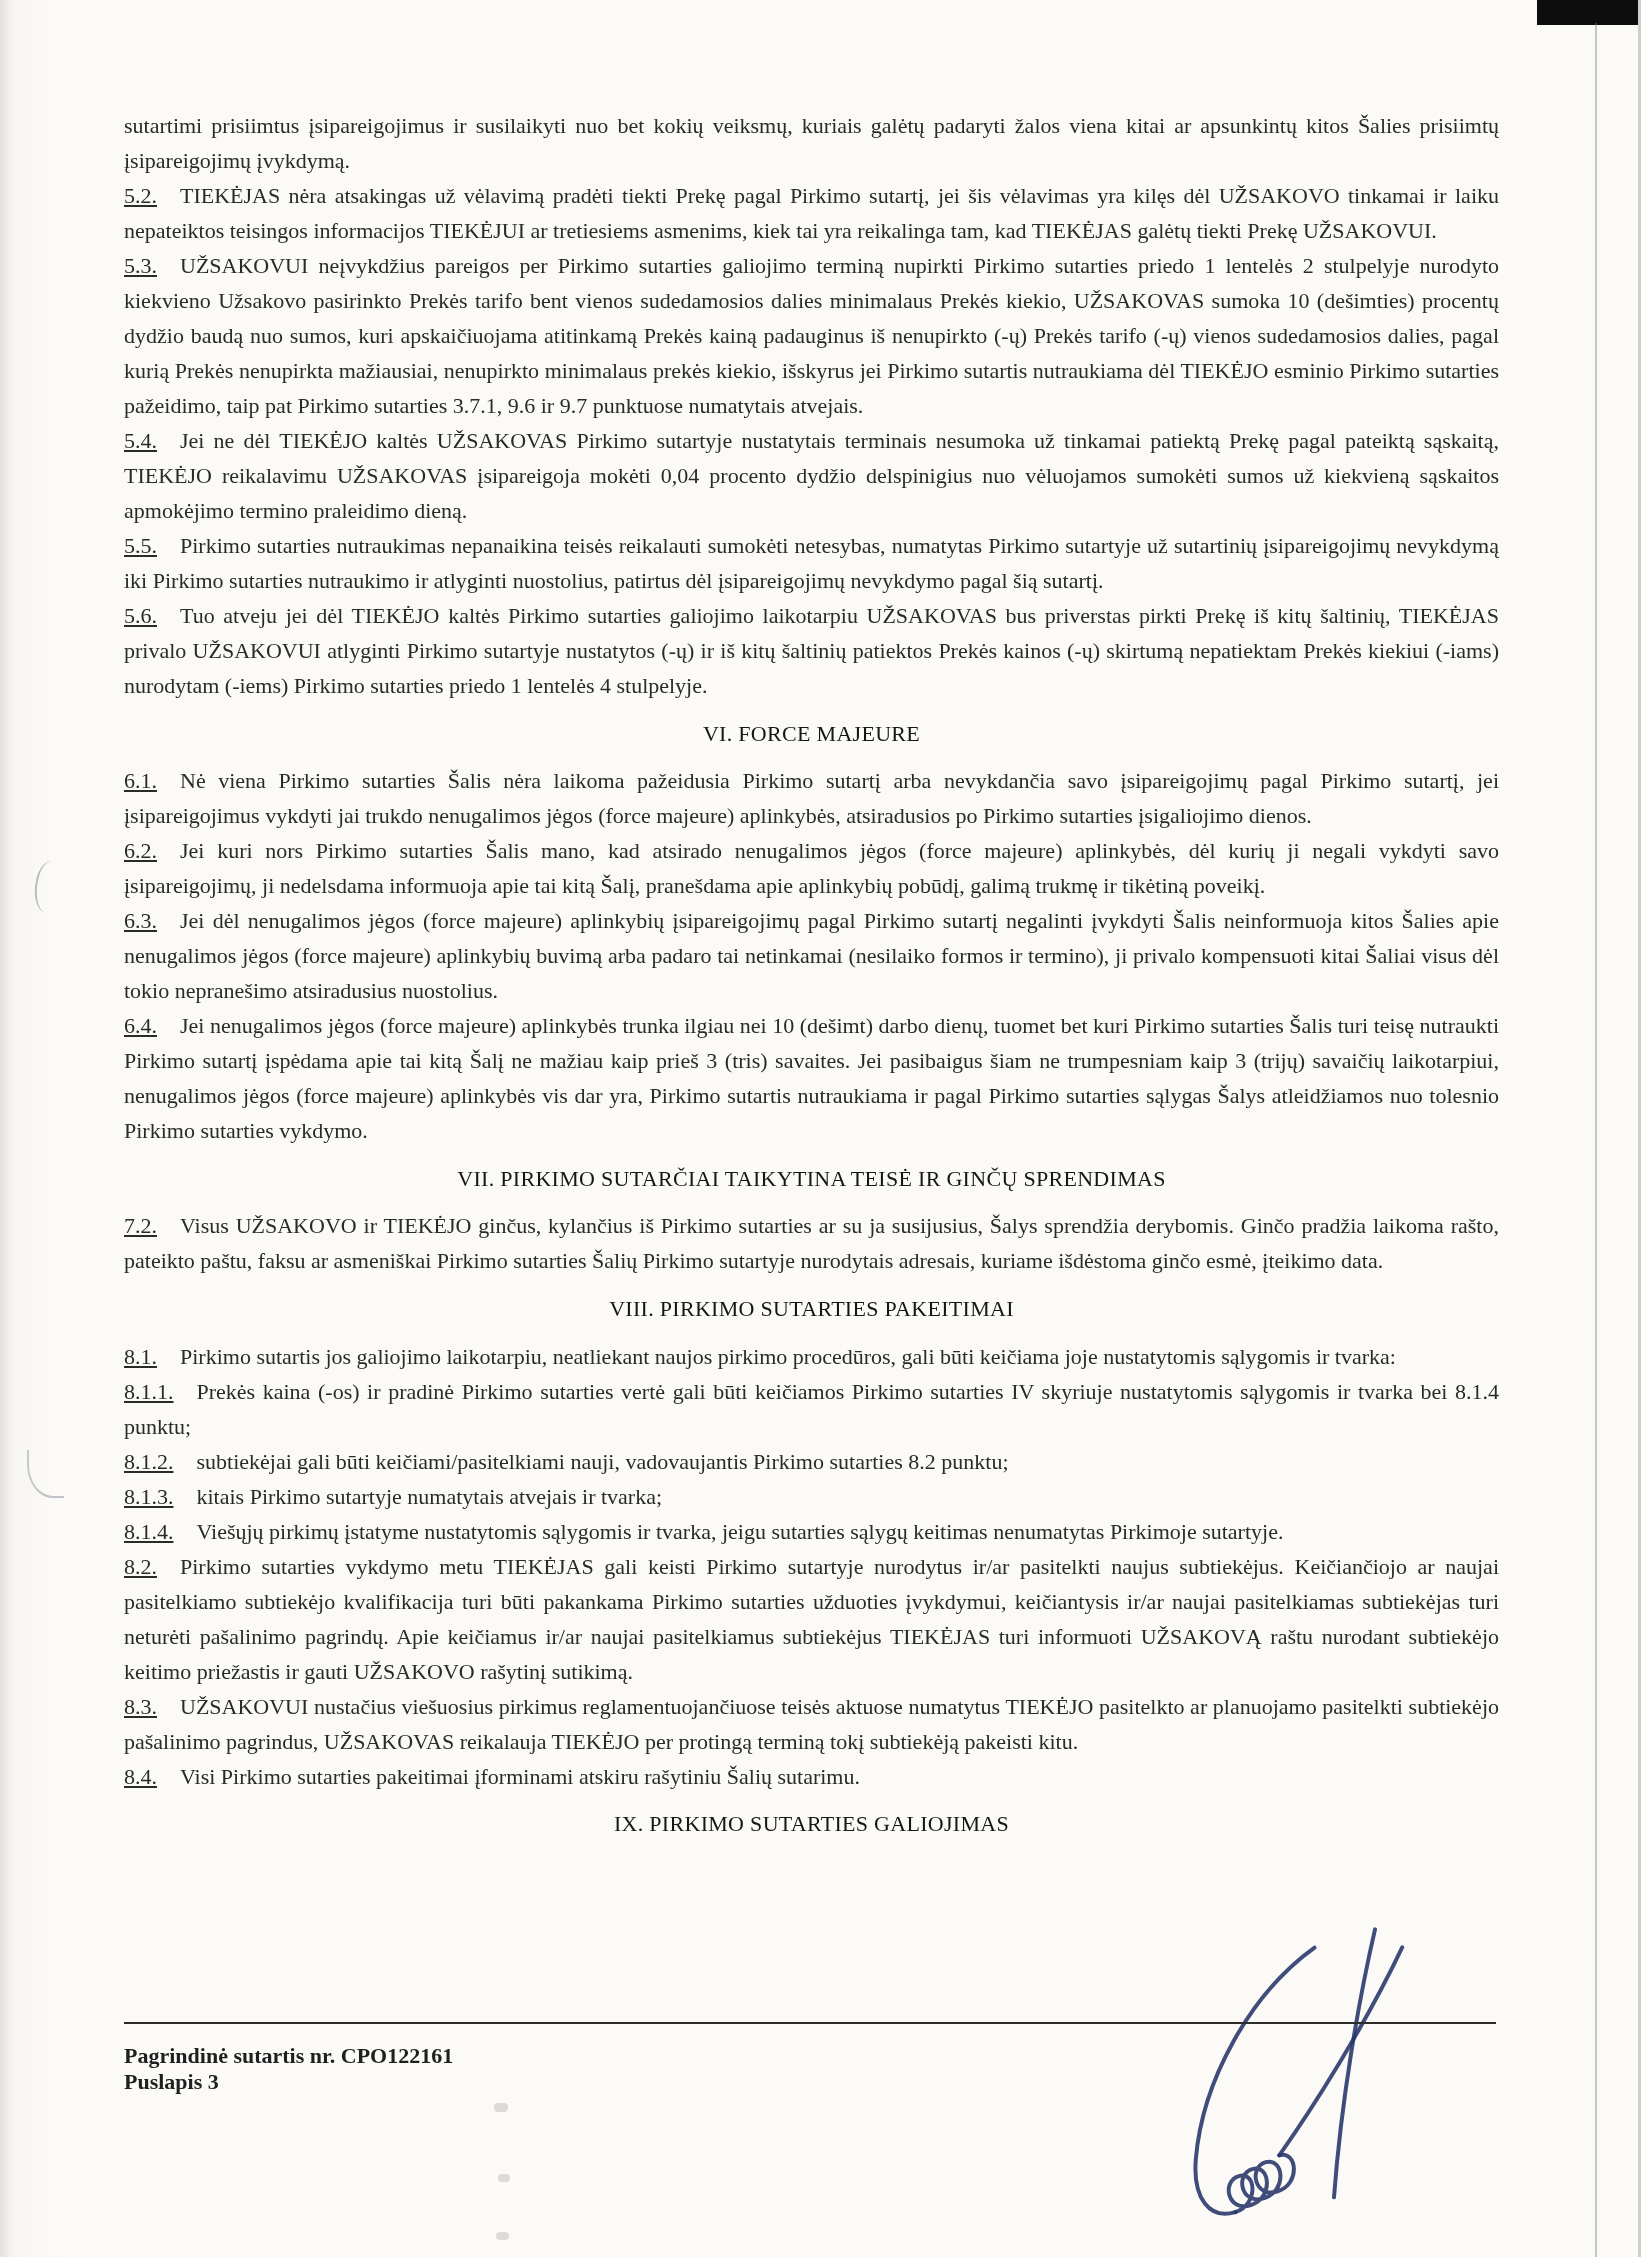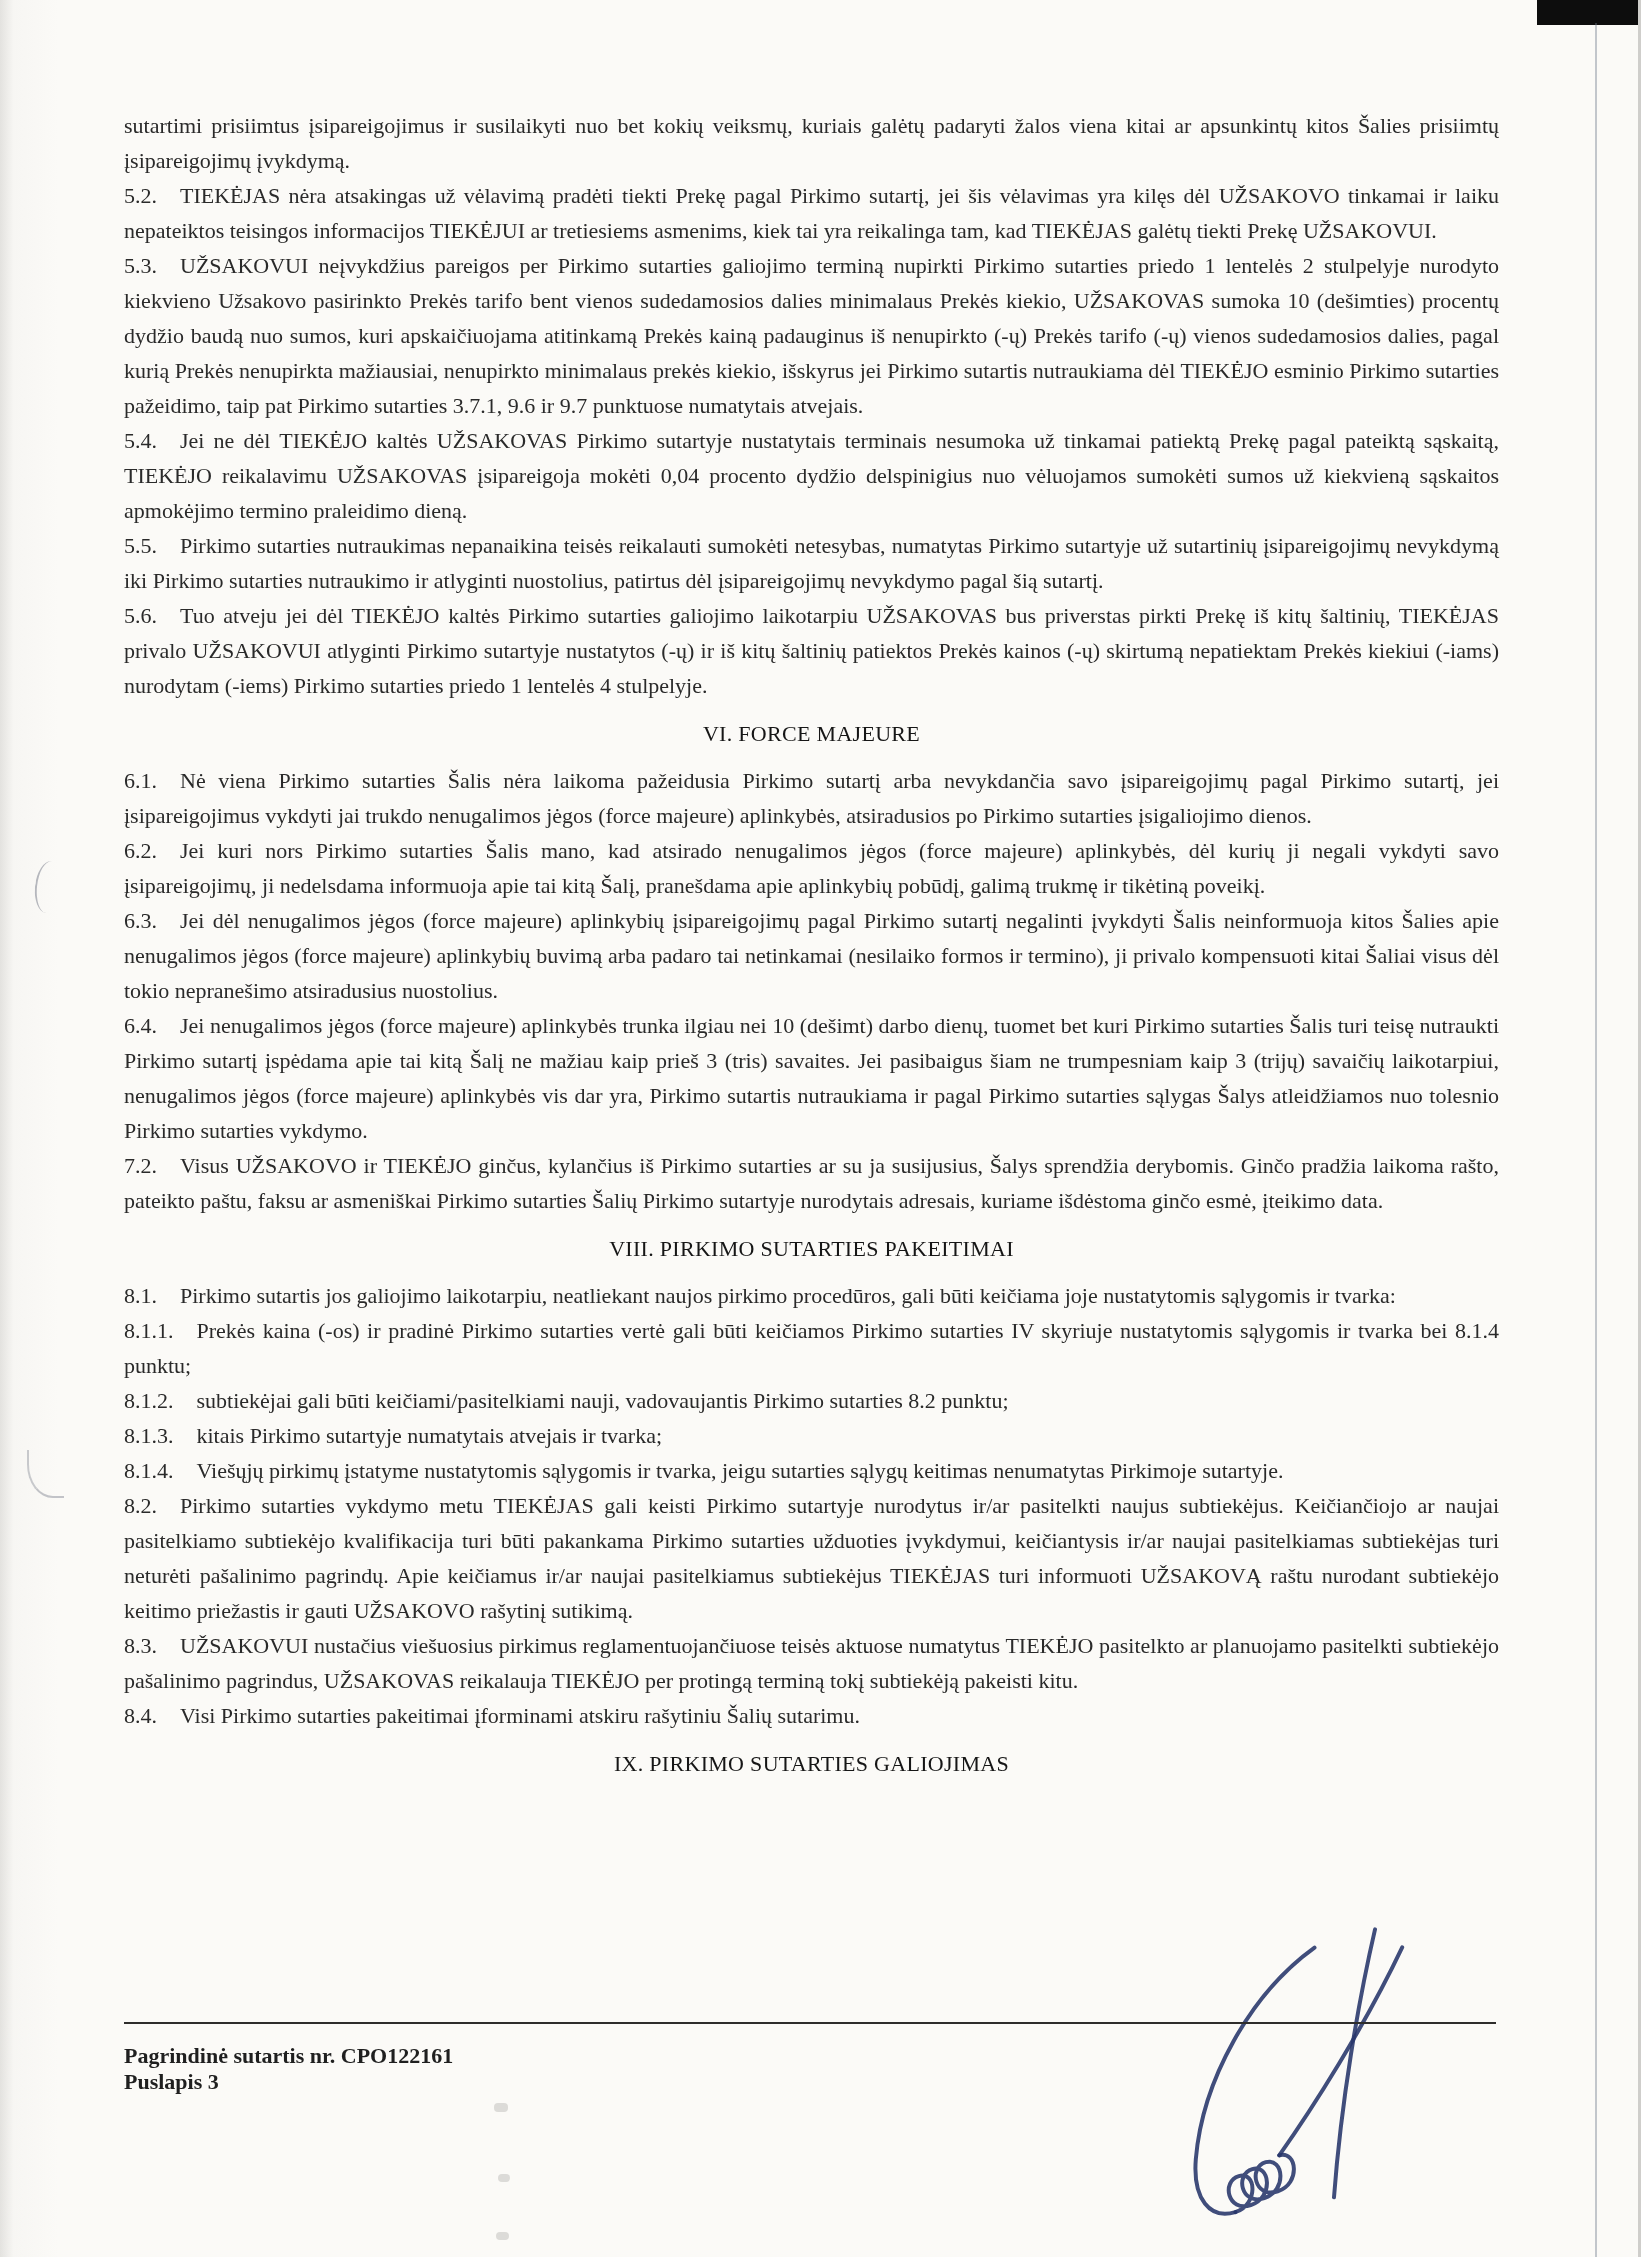--- a/index.html
+++ b/index.html
@@ -10,21 +10,21 @@
   }
   .page{
     position:absolute;inset:0;
     background:linear-gradient(90deg,#e3e2df 0px,#f7f6f3 13.5px,#fbfaf7 58px,#fbfaf7 100%);
   }
   .content{
     position:absolute;left:124px;top:108px;width:1375px;
     color:#2a2a2a;font-size:22px;line-height:35px;text-align:justify;
   }
   .para{margin:0;}
-  .pnum{margin-right:23px;}
+  .pnum{margin-right:23px;text-decoration:underline;}
   .heading{
     text-align:center;font-weight:normal;color:#161616;margin:12.6px 0 12.6px;
     letter-spacing:0.3px;
   }
   
   .corner-bar{position:absolute;top:0;right:0;width:104px;height:25px;background:#0d0d0d;}
   .edge-line{position:absolute;top:23px;bottom:0;right:44px;width:1.9px;
     background:rgba(110,120,138,.40);}
   .edge-shadow{position:absolute;top:0;bottom:0;right:0;width:2.9px;background:#cfcecb;}
   .pen-mark-1{position:absolute;left:35px;top:861px;width:21px;height:52px;
@@ -70,20 +70,21 @@
       <p class="para"><span class="pnum">5.2.</span>TIEKĖJAS nėra atsakingas už vėlavimą pradėti tiekti Prekę pagal Pirkimo sutartį, jei šis vėlavimas yra kilęs dėl UŽSAKOVO tinkamai ir laiku nepateiktos teisingos informacijos TIEKĖJUI ar tretiesiems asmenims, kiek tai yra reikalinga tam, kad TIEKĖJAS galėtų tiekti Prekę UŽSAKOVUI.</p>
       <p class="para"><span class="pnum">5.3.</span>UŽSAKOVUI neįvykdžius pareigos per Pirkimo sutarties galiojimo terminą nupirkti Pirkimo sutarties priedo 1 lentelės 2 stulpelyje nurodyto kiekvieno Užsakovo pasirinkto Prekės tarifo bent vienos sudedamosios dalies minimalaus Prekės kiekio, UŽSAKOVAS sumoka 10 (dešimties) procentų dydžio baudą nuo sumos, kuri apskaičiuojama atitinkamą Prekės kainą padauginus iš nenupirkto (-ų) Prekės tarifo (-ų) vienos sudedamosios dalies, pagal kurią Prekės nenupirkta mažiausiai, nenupirkto minimalaus prekės kiekio, išskyrus jei Pirkimo sutartis nutraukiama dėl TIEKĖJO esminio Pirkimo sutarties pažeidimo, taip pat Pirkimo sutarties 3.7.1, 9.6 ir 9.7 punktuose numatytais atvejais.</p>
       <p class="para"><span class="pnum">5.4.</span>Jei ne dėl TIEKĖJO kaltės UŽSAKOVAS Pirkimo sutartyje nustatytais terminais nesumoka už tinkamai patiektą Prekę pagal pateiktą sąskaitą, TIEKĖJO reikalavimu UŽSAKOVAS įsipareigoja mokėti 0,04 procento dydžio delspinigius nuo vėluojamos sumokėti sumos už kiekvieną sąskaitos apmokėjimo termino praleidimo dieną.</p>
       <p class="para"><span class="pnum">5.5.</span>Pirkimo sutarties nutraukimas nepanaikina teisės reikalauti sumokėti netesybas, numatytas Pirkimo sutartyje už sutartinių įsipareigojimų nevykdymą iki Pirkimo sutarties nutraukimo ir atlyginti nuostolius, patirtus dėl įsipareigojimų nevykdymo pagal šią sutartį.</p>
       <p class="para"><span class="pnum">5.6.</span>Tuo atveju jei dėl TIEKĖJO kaltės Pirkimo sutarties galiojimo laikotarpiu UŽSAKOVAS bus priverstas pirkti Prekę iš kitų šaltinių, TIEKĖJAS privalo UŽSAKOVUI atlyginti Pirkimo sutartyje nustatytos (-ų) ir iš kitų šaltinių patiektos Prekės kainos (-ų) skirtumą nepatiektam Prekės kiekiui (-iams) nurodytam (-iems) Pirkimo sutarties priedo 1 lentelės 4 stulpelyje.</p>
       <div class="heading">VI. FORCE MAJEURE</div>
       <p class="para"><span class="pnum">6.1.</span>Nė viena Pirkimo sutarties Šalis nėra laikoma pažeidusia Pirkimo sutartį arba nevykdančia savo įsipareigojimų pagal Pirkimo sutartį, jei įsipareigojimus vykdyti jai trukdo nenugalimos jėgos (force majeure) aplinkybės, atsiradusios po Pirkimo sutarties įsigaliojimo dienos.</p>
       <p class="para"><span class="pnum">6.2.</span>Jei kuri nors Pirkimo sutarties Šalis mano, kad atsirado nenugalimos jėgos (force majeure) aplinkybės, dėl kurių ji negali vykdyti savo įsipareigojimų, ji nedelsdama informuoja apie tai kitą Šalį, pranešdama apie aplinkybių pobūdį, galimą trukmę ir tikėtiną poveikį.</p>
       <p class="para"><span class="pnum">6.3.</span>Jei dėl nenugalimos jėgos (force majeure) aplinkybių įsipareigojimų pagal Pirkimo sutartį negalinti įvykdyti Šalis neinformuoja kitos Šalies apie nenugalimos jėgos (force majeure) aplinkybių buvimą arba padaro tai netinkamai (nesilaiko formos ir termino), ji privalo kompensuoti kitai Šaliai visus dėl tokio nepranešimo atsiradusius nuostolius.</p>
       <p class="para"><span class="pnum">6.4.</span>Jei nenugalimos jėgos (force majeure) aplinkybės trunka ilgiau nei 10 (dešimt) darbo dienų, tuomet bet kuri Pirkimo sutarties Šalis turi teisę nutraukti Pirkimo sutartį įspėdama apie tai kitą Šalį ne mažiau kaip prieš 3 (tris) savaites. Jei pasibaigus šiam ne trumpesniam kaip 3 (trijų) savaičių laikotarpiui, nenugalimos jėgos (force majeure) aplinkybės vis dar yra, Pirkimo sutartis nutraukiama ir pagal Pirkimo sutarties sąlygas Šalys atleidžiamos nuo tolesnio Pirkimo sutarties vykdymo.</p>
+      <div class="heading">VII. PIRKIMO SUTARČIAI TAIKYTINA TEISĖ IR GINČŲ SPRENDIMAS</div>
       <p class="para"><span class="pnum">7.2.</span>Visus UŽSAKOVO ir TIEKĖJO ginčus, kylančius iš Pirkimo sutarties ar su ja susijusius, Šalys sprendžia derybomis. Ginčo pradžia laikoma rašto, pateikto paštu, faksu ar asmeniškai Pirkimo sutarties Šalių Pirkimo sutartyje nurodytais adresais, kuriame išdėstoma ginčo esmė, įteikimo data.</p>
       <div class="heading">VIII. PIRKIMO SUTARTIES PAKEITIMAI</div>
       <p class="para"><span class="pnum">8.1.</span>Pirkimo sutartis jos galiojimo laikotarpiu, neatliekant naujos pirkimo procedūros, gali būti keičiama joje nustatytomis sąlygomis ir tvarka:</p>
       <p class="para"><span class="pnum">8.1.1.</span>Prekės kaina (-os) ir pradinė Pirkimo sutarties vertė gali būti keičiamos Pirkimo sutarties IV skyriuje nustatytomis sąlygomis ir tvarka bei 8.1.4 punktu;</p>
       <p class="para"><span class="pnum">8.1.2.</span>subtiekėjai gali būti keičiami/pasitelkiami nauji, vadovaujantis Pirkimo sutarties 8.2 punktu;</p>
       <p class="para"><span class="pnum">8.1.3.</span>kitais Pirkimo sutartyje numatytais atvejais ir tvarka;</p>
       <p class="para"><span class="pnum">8.1.4.</span>Viešųjų pirkimų įstatyme nustatytomis sąlygomis ir tvarka, jeigu sutarties sąlygų keitimas nenumatytas Pirkimoje sutartyje.</p>
       <p class="para"><span class="pnum">8.2.</span>Pirkimo sutarties vykdymo metu TIEKĖJAS gali keisti Pirkimo sutartyje nurodytus ir/ar pasitelkti naujus subtiekėjus. Keičiančiojo ar naujai pasitelkiamo subtiekėjo kvalifikacija turi būti pakankama Pirkimo sutarties užduoties įvykdymui, keičiantysis ir/ar naujai pasitelkiamas subtiekėjas turi neturėti pašalinimo pagrindų. Apie keičiamus ir/ar naujai pasitelkiamus subtiekėjus TIEKĖJAS turi informuoti UŽSAKOVĄ raštu nurodant subtiekėjo keitimo priežastis ir gauti UŽSAKOVO rašytinį sutikimą.</p>
       <p class="para"><span class="pnum">8.3.</span>UŽSAKOVUI nustačius viešuosius pirkimus reglamentuojančiuose teisės aktuose numatytus TIEKĖJO pasitelkto ar planuojamo pasitelkti subtiekėjo pašalinimo pagrindus, UŽSAKOVAS reikalauja TIEKĖJO per protingą terminą tokį subtiekėją pakeisti kitu.</p>
       <p class="para"><span class="pnum">8.4.</span>Visi Pirkimo sutarties pakeitimai įforminami atskiru rašytiniu Šalių sutarimu.</p>

